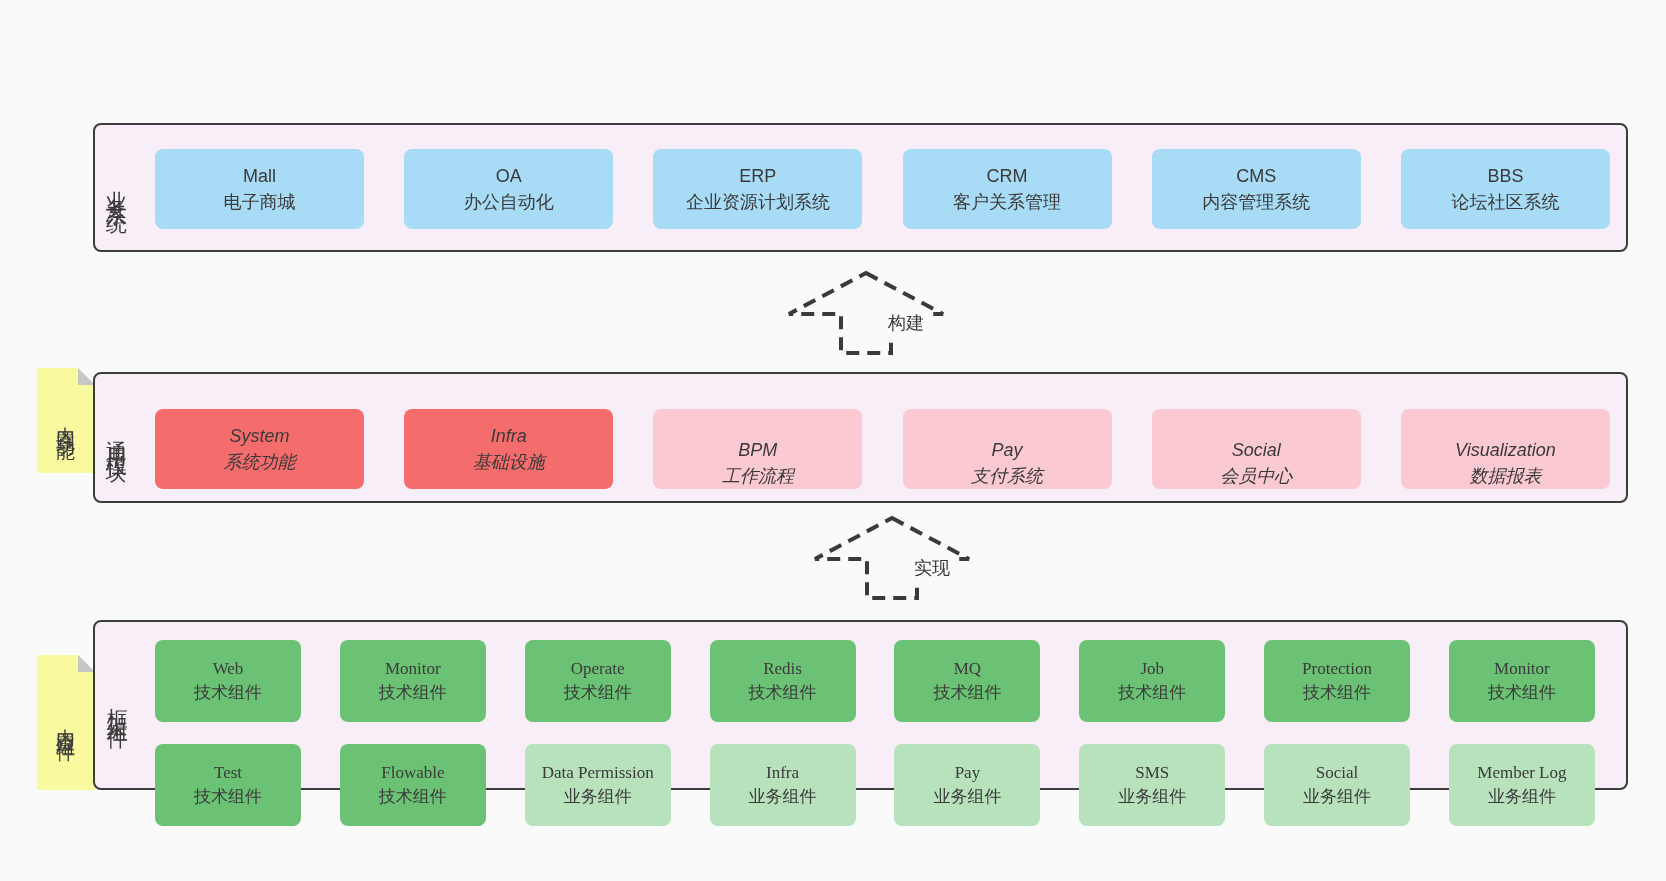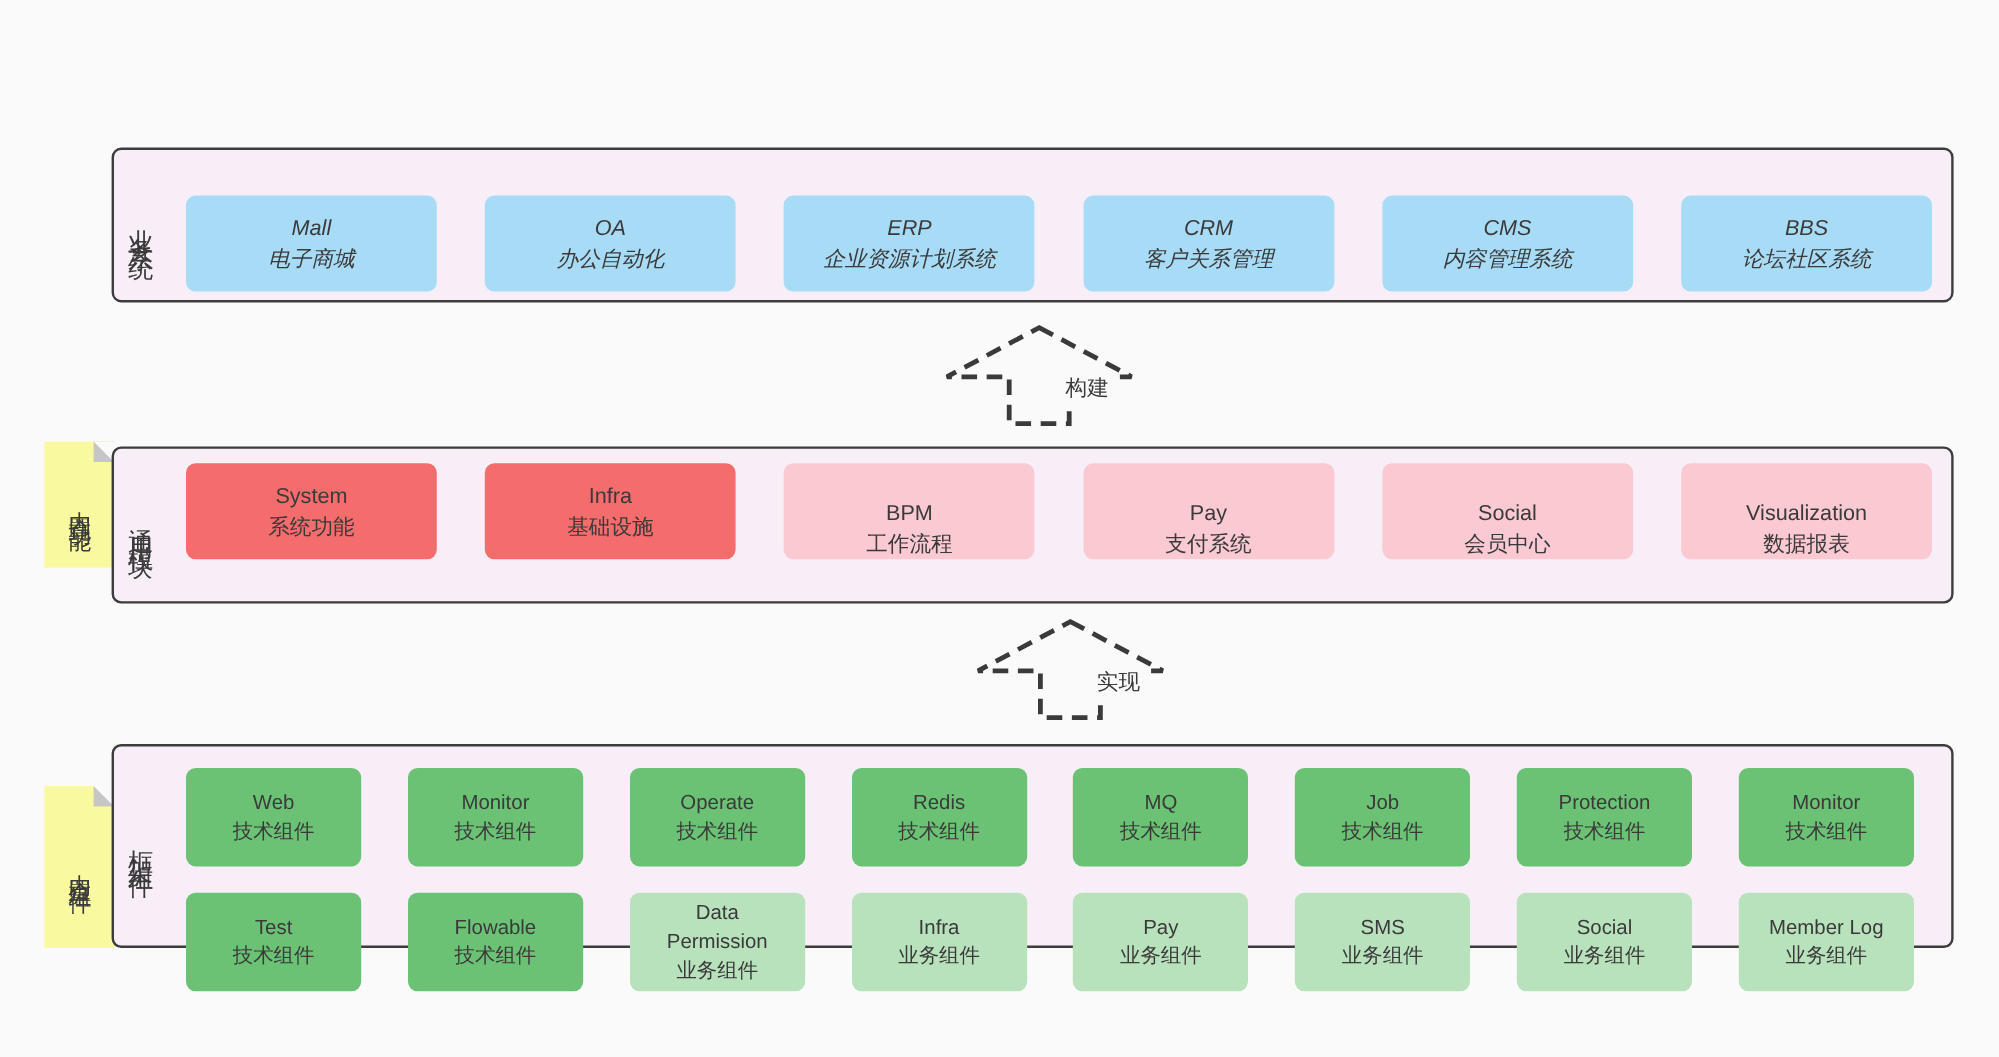--- a/index.html
+++ b/index.html
@@ -20,31 +20,31 @@
         border-color:var(--page_bg,#fafafa) var(--page_bg,#fafafa) var(--note_fold,#c6c6c6) var(--note_fold,#c6c6c6);}
   .note-text{writing-mode:vertical-rl;text-orientation:upright;font-size:19px;
              letter-spacing:5px;line-height:1;}
 
   
   .panel{position:absolute;left:93px;width:1535px;box-sizing:border-box;
          background:var(--panel_bg,#f8eef7);
          border:2px solid var(--panel_border,#3c3c3c);border-radius:8px;}
   .panel-business{top:123px;height:129px;}
   .panel-modules{top:372px;height:131px;}
-  .panel-components{top:620px;height:170px;}
+  .panel-components{top:620px;height:170px;font-family:Liberation Serif, serif;}
   .vlabel{position:absolute;left:9px;top:50%;transform:translateY(-50%);
           writing-mode:vertical-rl;text-orientation:upright;
           font-size:21px;letter-spacing:7px;line-height:1.2;white-space:nowrap;}
 
   
   .row{display:flex;justify-content:space-between;}
   .row-6{padding-right:16px;padding-left:60px;}
   .row-8{padding-right:31px;padding-left:60px;}
-  .panel-business .row{padding-top:38px;font-style:italic;}
-  .panel-modules .row{padding-top:12px;}
+  .panel-business .row{padding-top:24px;}
+  .panel-modules .row{padding-top:35px;font-style:italic;}
   .panel-components .row-a{padding-top:18px;}
   .panel-components .row-b{padding-top:22px;}
 
   .box{display:flex;flex-direction:column;align-items:center;justify-content:center;
        text-align:center;border-radius:8px;box-sizing:border-box;}
   .row-6 .box{width:209px;height:80px;font-size:18px;line-height:26px;}
   .row-8 .box{width:146px;height:82px;font-size:17px;line-height:24px;padding:0 13px;}
   .blue  {background:var(--box_blue,#a8dbf5);}
   .red   {background:var(--box_red,#f56c6c);}
   .pink  {background:var(--box_pink,#fac9d1);justify-content:flex-end;}

